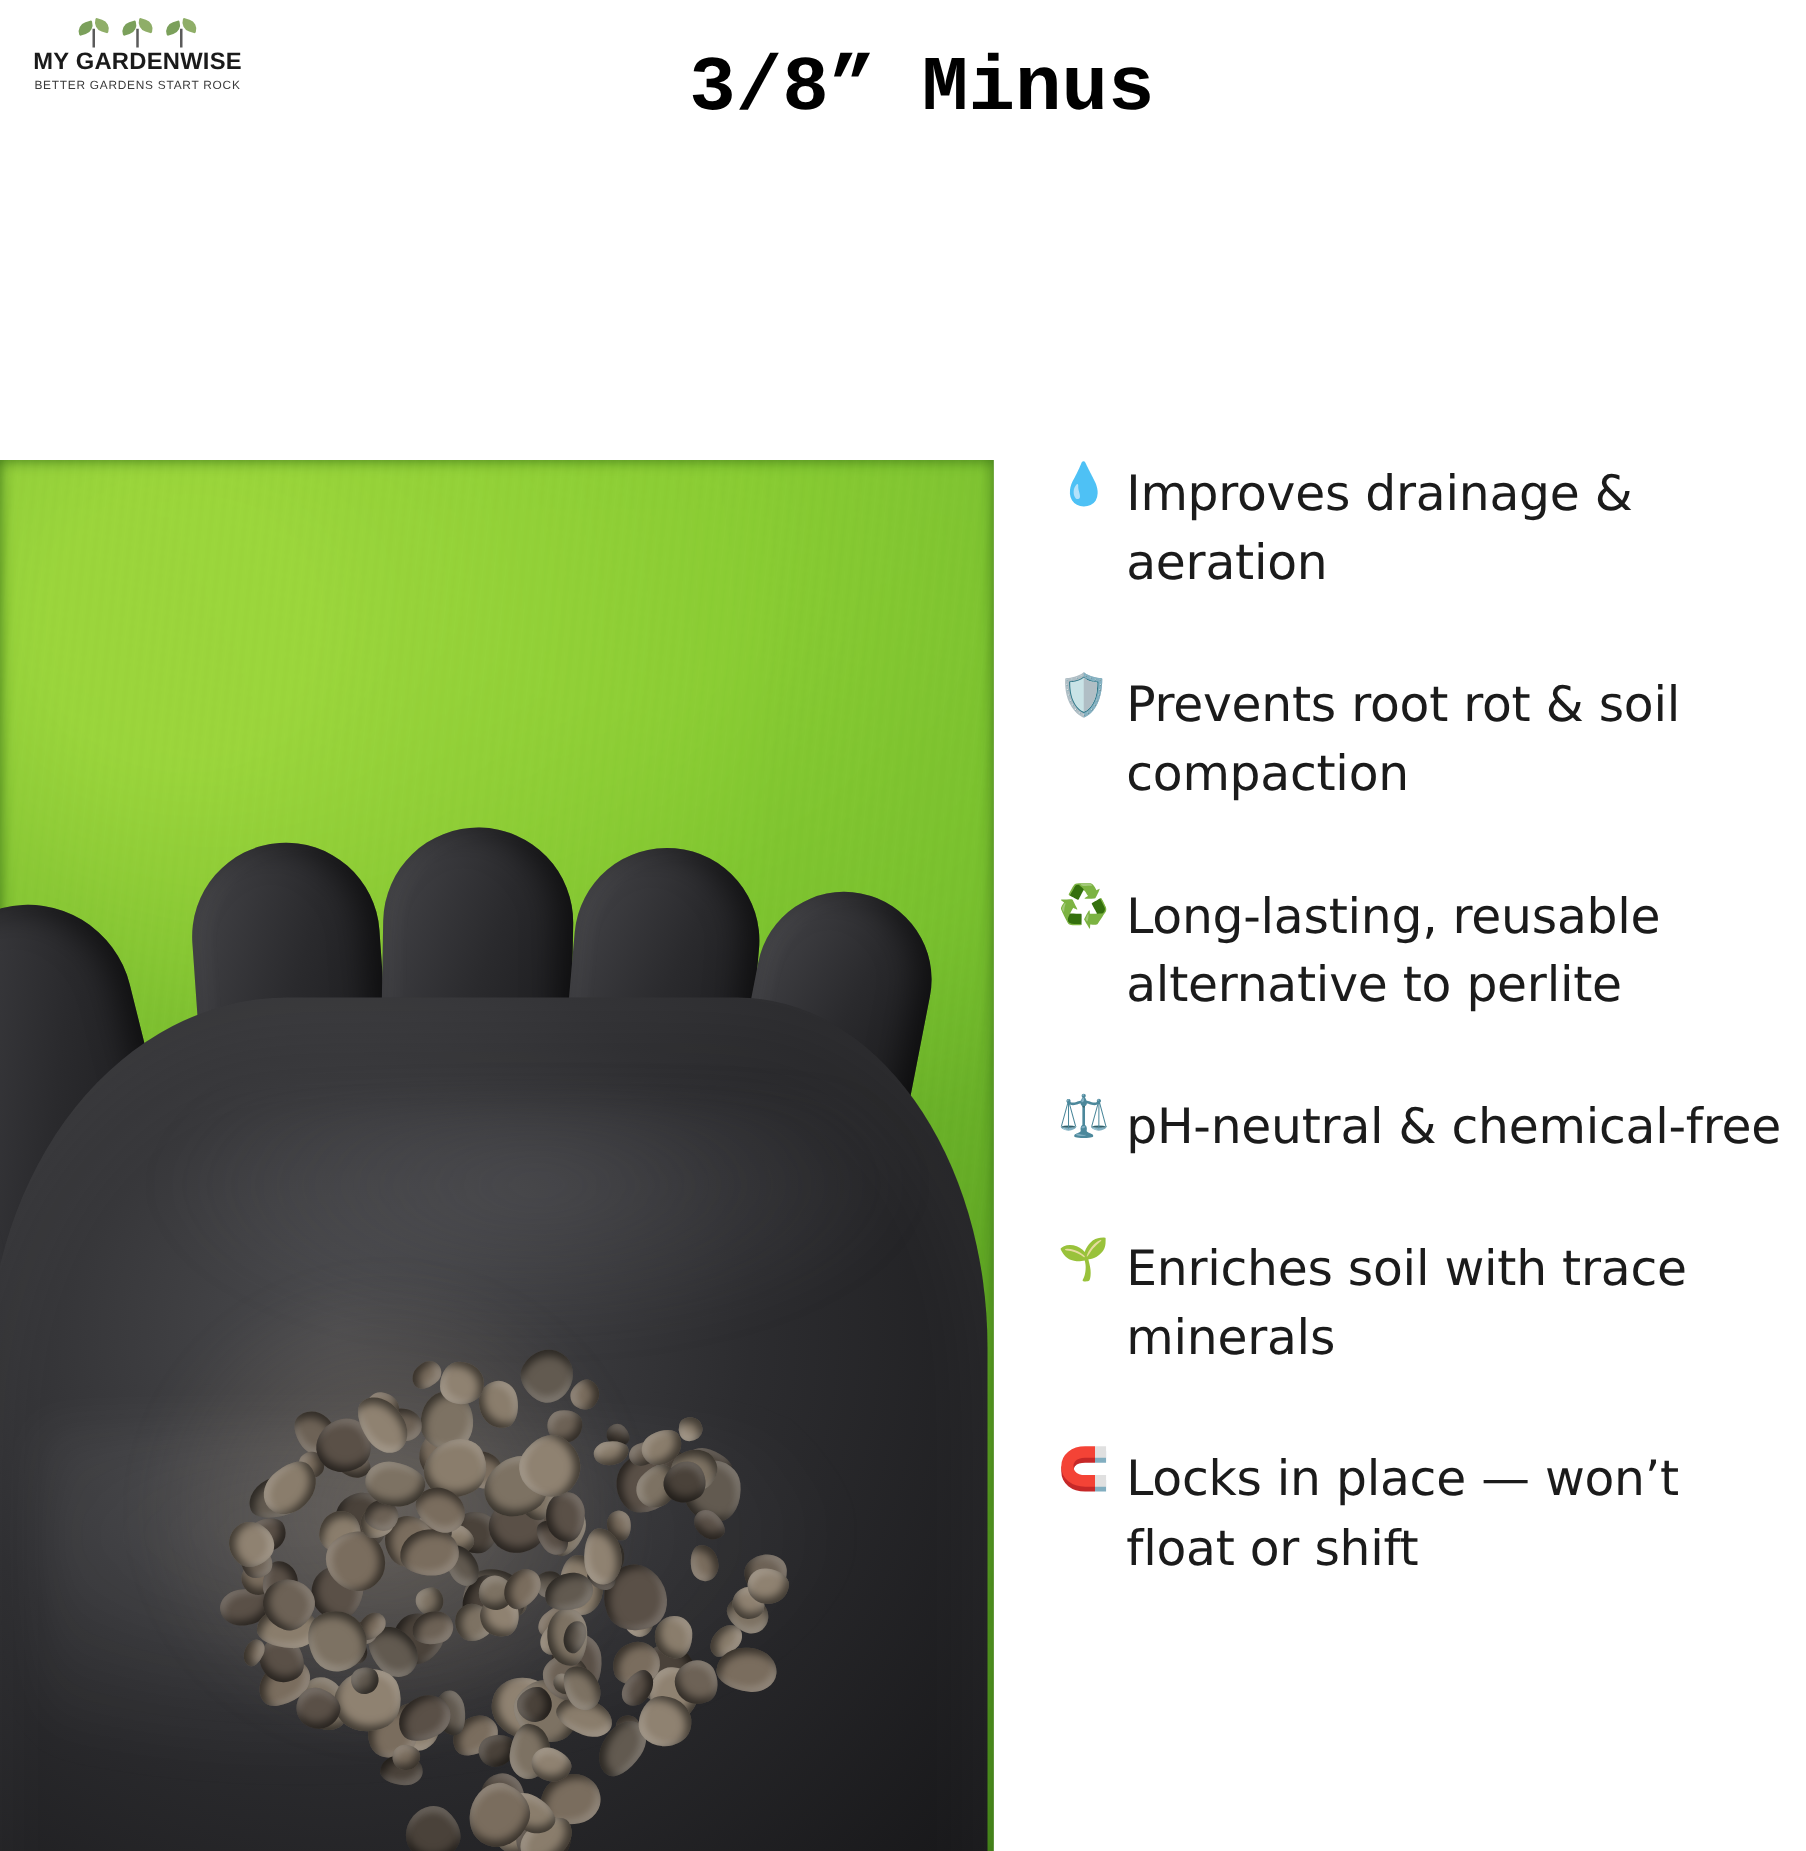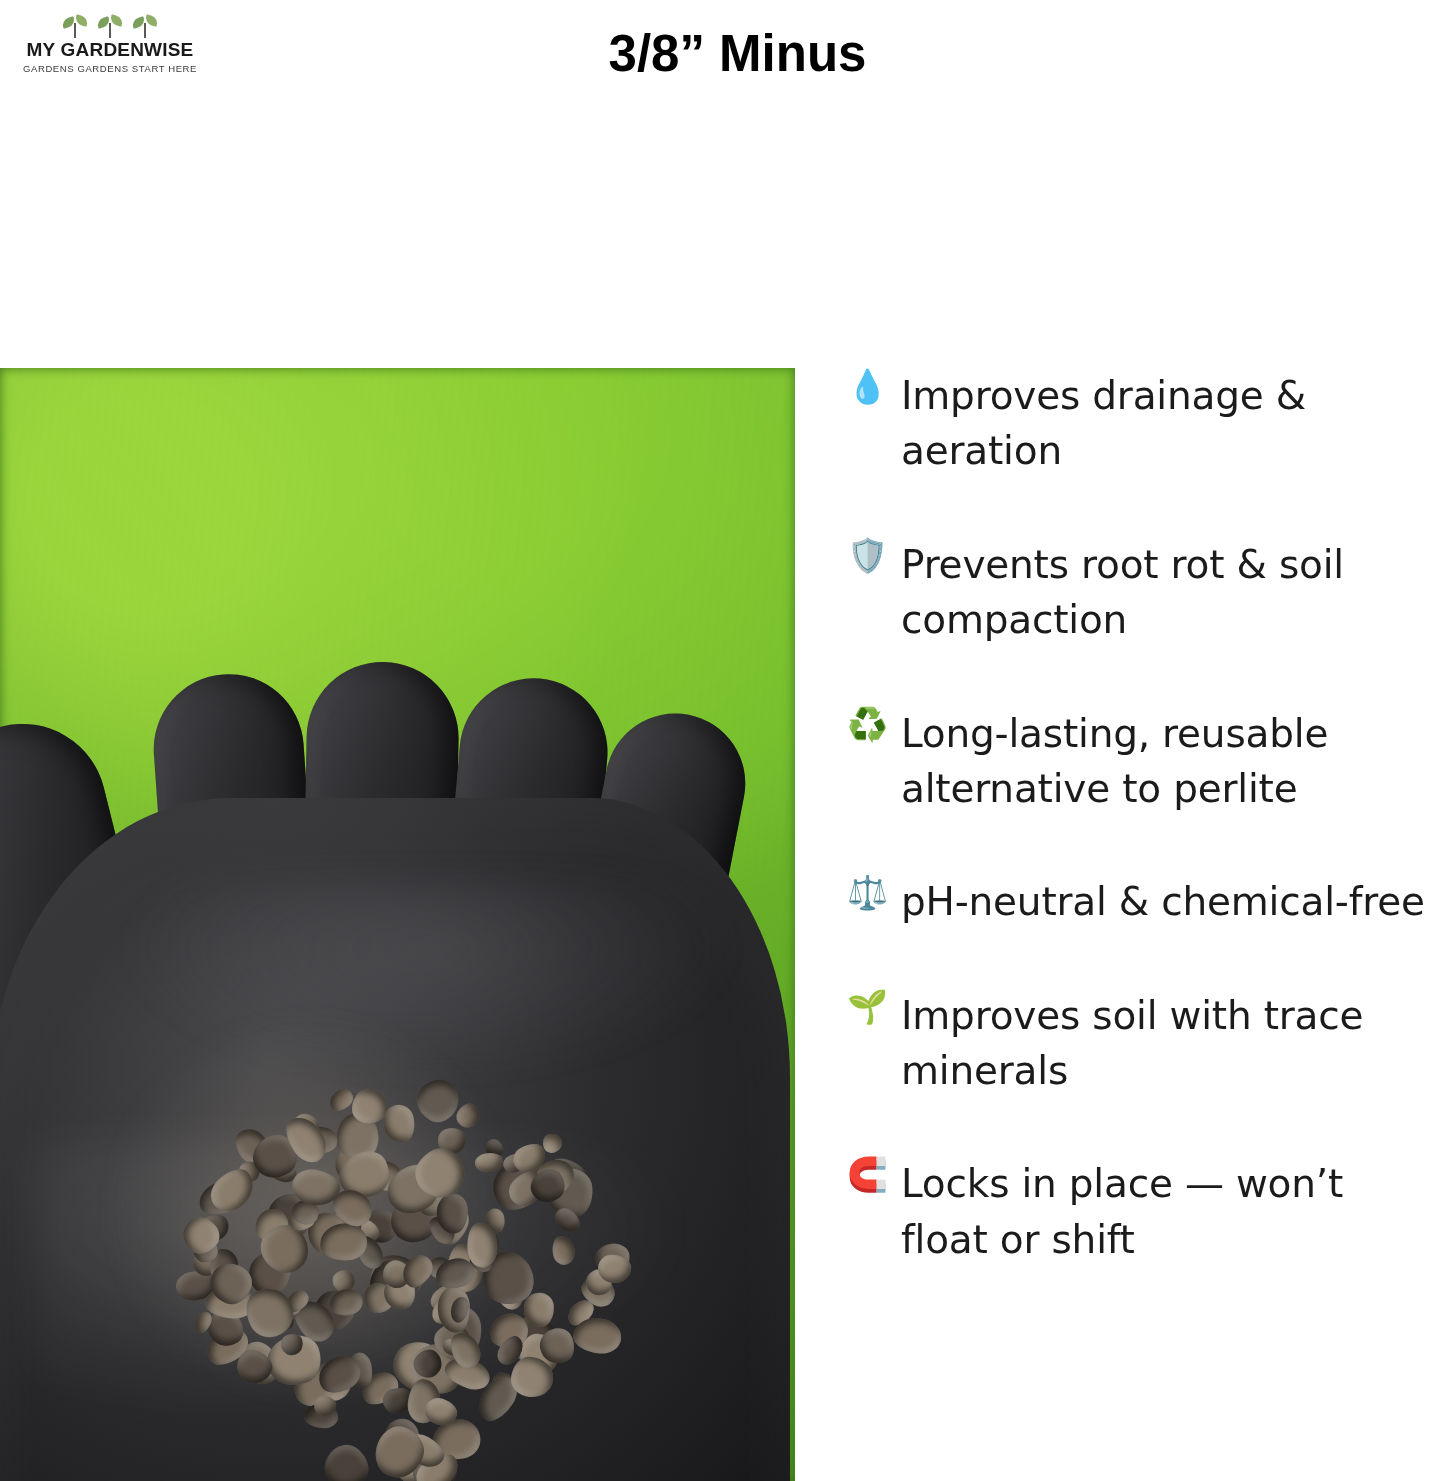--- a/index.html
+++ b/index.html
@@ -93,26 +93,26 @@
     font-family: "DejaVu Sans", sans-serif;
     font-weight: 700;
     font-size: 78px;
     letter-spacing: -1px;
     line-height: 1.04;
     color: #000000;
     margin: 0;
     padding-left: 30px;
   }
   .title-sub {
-    font-family: Liberation Sans, sans-serif;
+    font-family: Liberation Mono, monospace;
     font-weight: 700;
-    font-size: 51px;
+    font-size: 62px;
     line-height: 1.05;
     color: #000000;
-    margin: 9px 0 0 0;
+    margin: 20px 0 0 0;
     padding-left: 30px;
   }
   .title-sub2 {
     font-family: "DejaVu Sans", sans-serif;
     font-weight: 700;
     font-size: 58px;
     line-height: 1.05;
     color: #000000;
     margin: 26px 0 0 0;
     padding-left: 30px;
@@ -282,21 +282,21 @@
         <div class="leaf-l"></div>
         <div class="leaf-r"></div>
       </div>
     <div class="sprout">
         <div class="stem"></div>
         <div class="leaf-l"></div>
         <div class="leaf-r"></div>
       </div>
   </div>
   <div class="brand-name">MY GARDENWISE</div>
-  <div class="brand-tag">GARDENS GARDENS START HERE</div>
+  <div class="brand-tag">BETTER GARDENS START ROCK</div>
 </div>
 
 <div class="headings">
   <div class="title-sub">3/8” Minus</div>
 </div>
 
 <div class="content">
 
   <div class="photo">
     <div class="grass"></div>
@@ -483,21 +483,21 @@
       <div class="b-text">Long-lasting, reusable alternative to perlite</div>
     </div>
 
     <div class="benefit">
       <div class="b-icon">⚖️</div>
       <div class="b-text">pH-neutral &amp; chemical-free</div>
     </div>
 
     <div class="benefit">
       <div class="b-icon">🌱</div>
-      <div class="b-text">Improves soil with trace minerals</div>
+      <div class="b-text">Enriches soil with trace minerals</div>
     </div>
 
     <div class="benefit">
       <div class="b-icon">🧲</div>
       <div class="b-text">Locks in place — won’t float or shift</div>
     </div>
 
   </div>
 </div>
 

